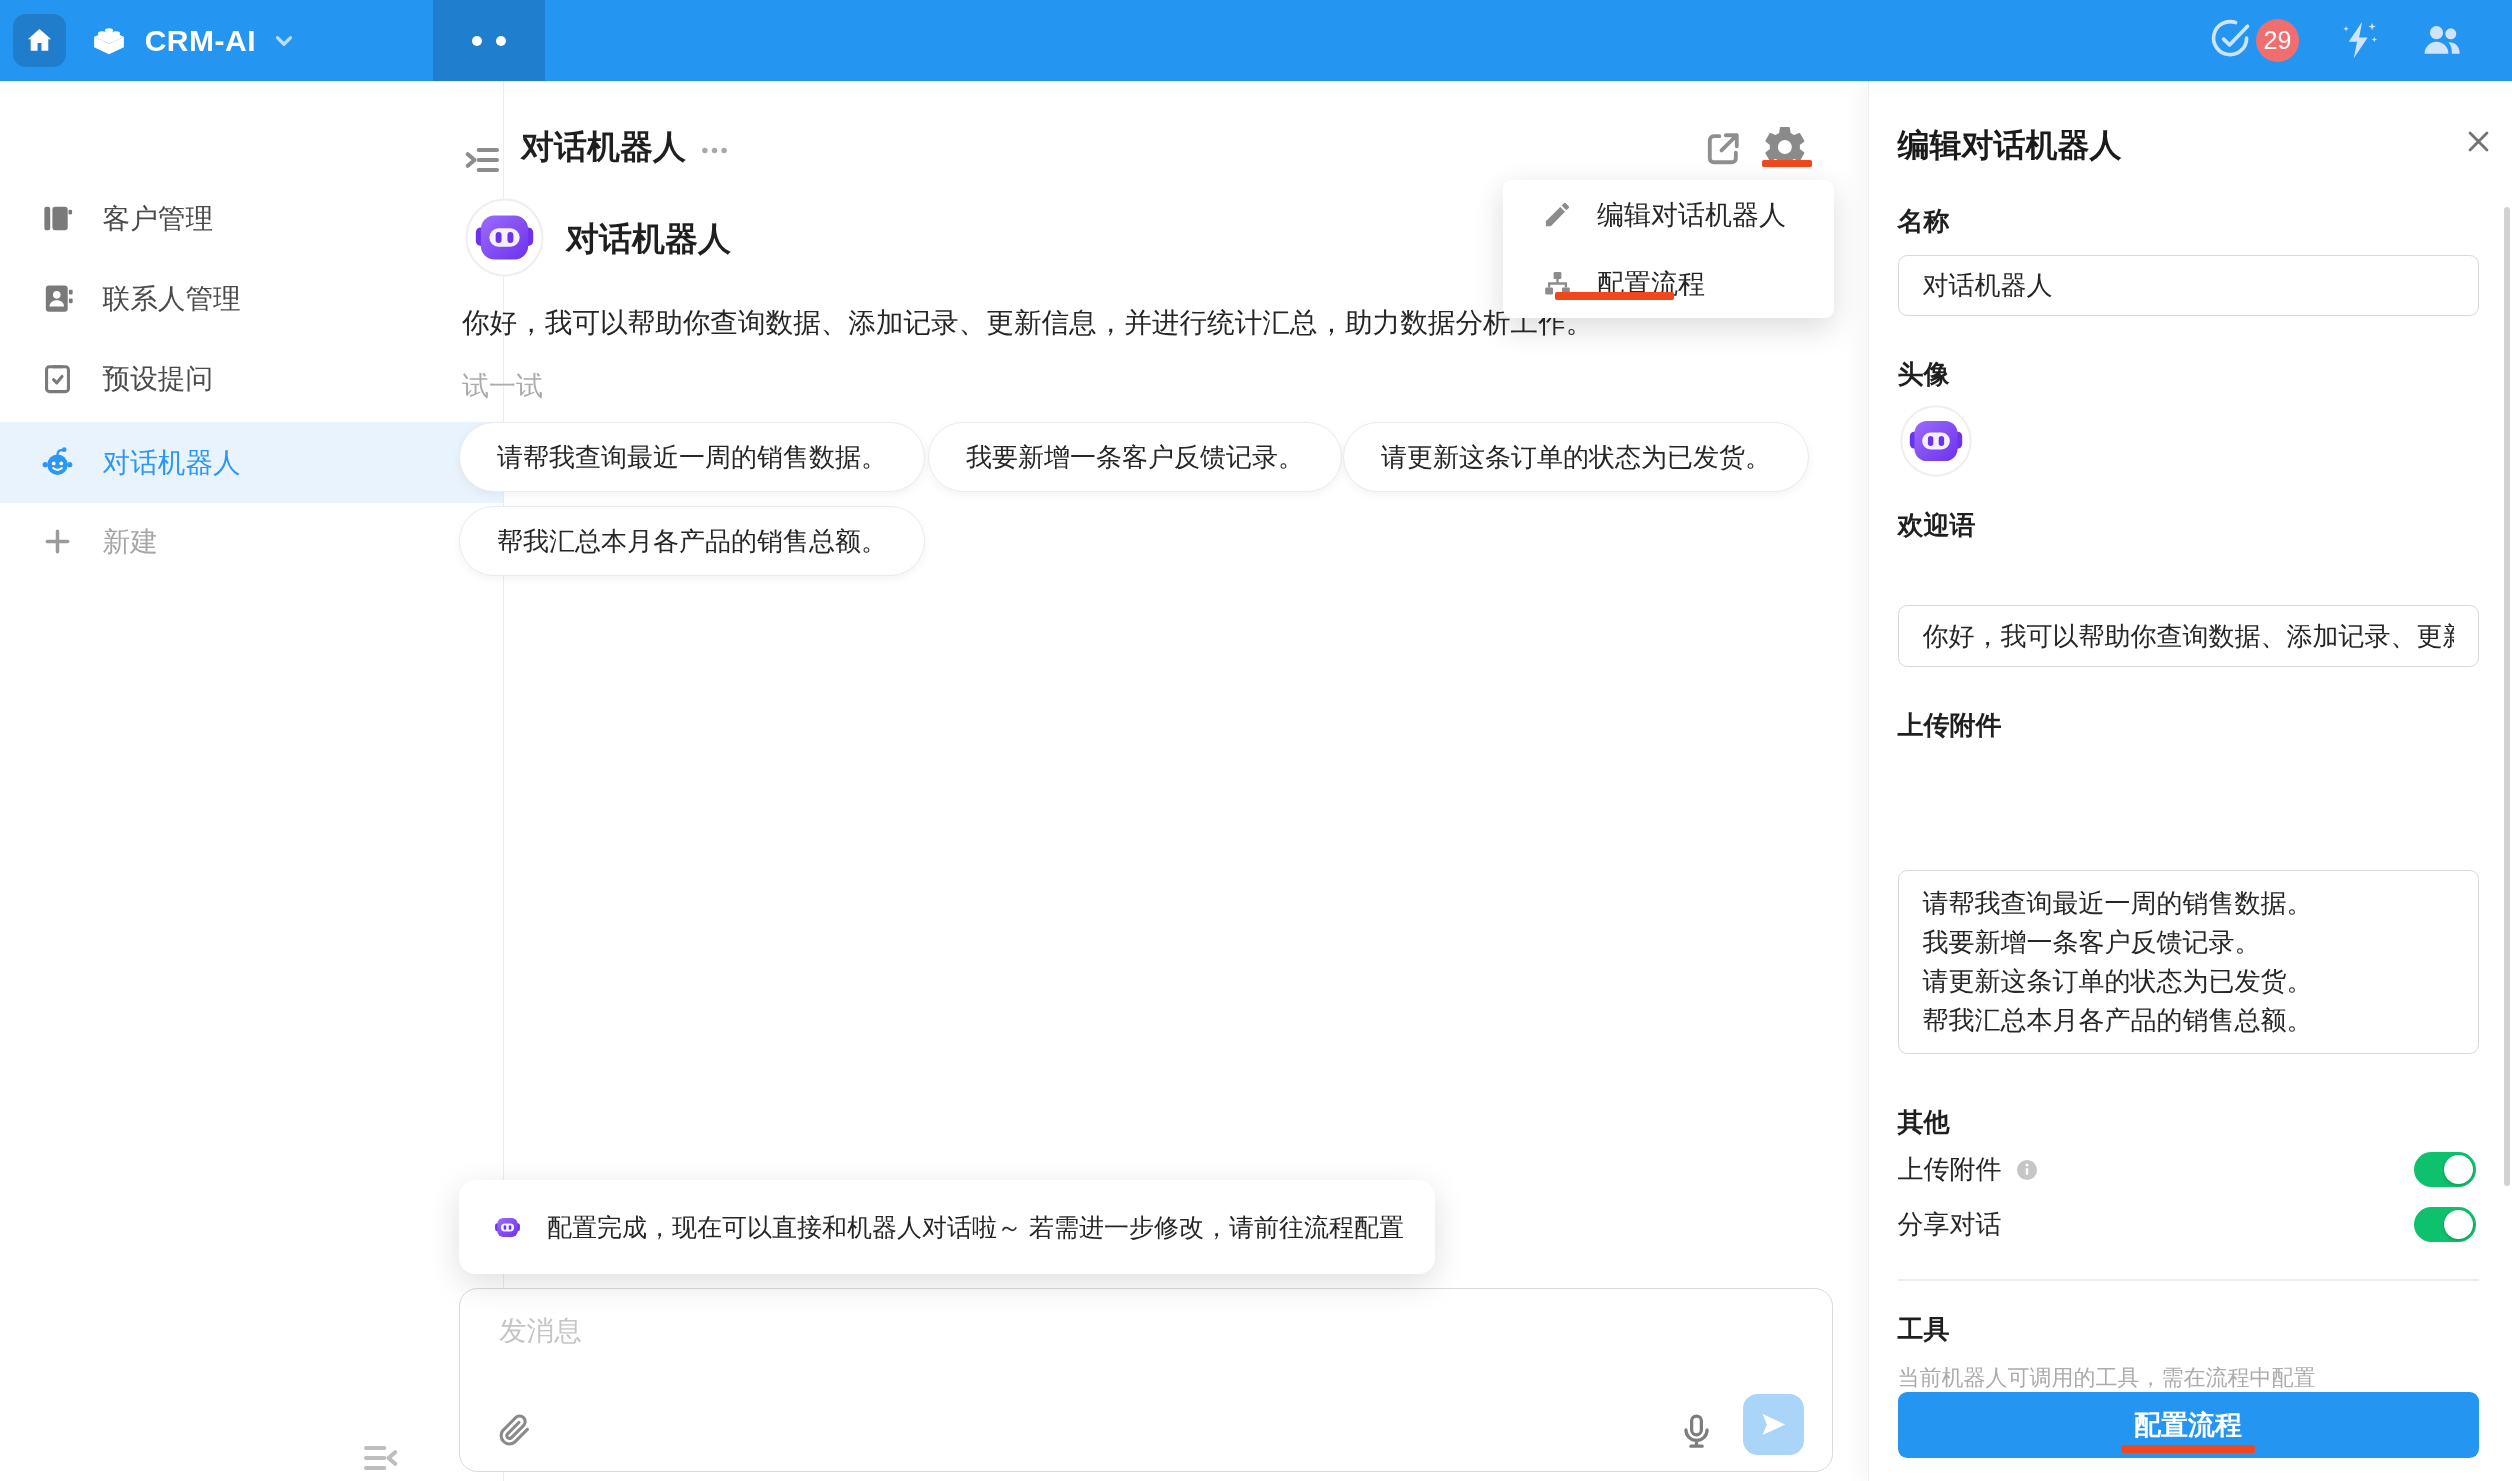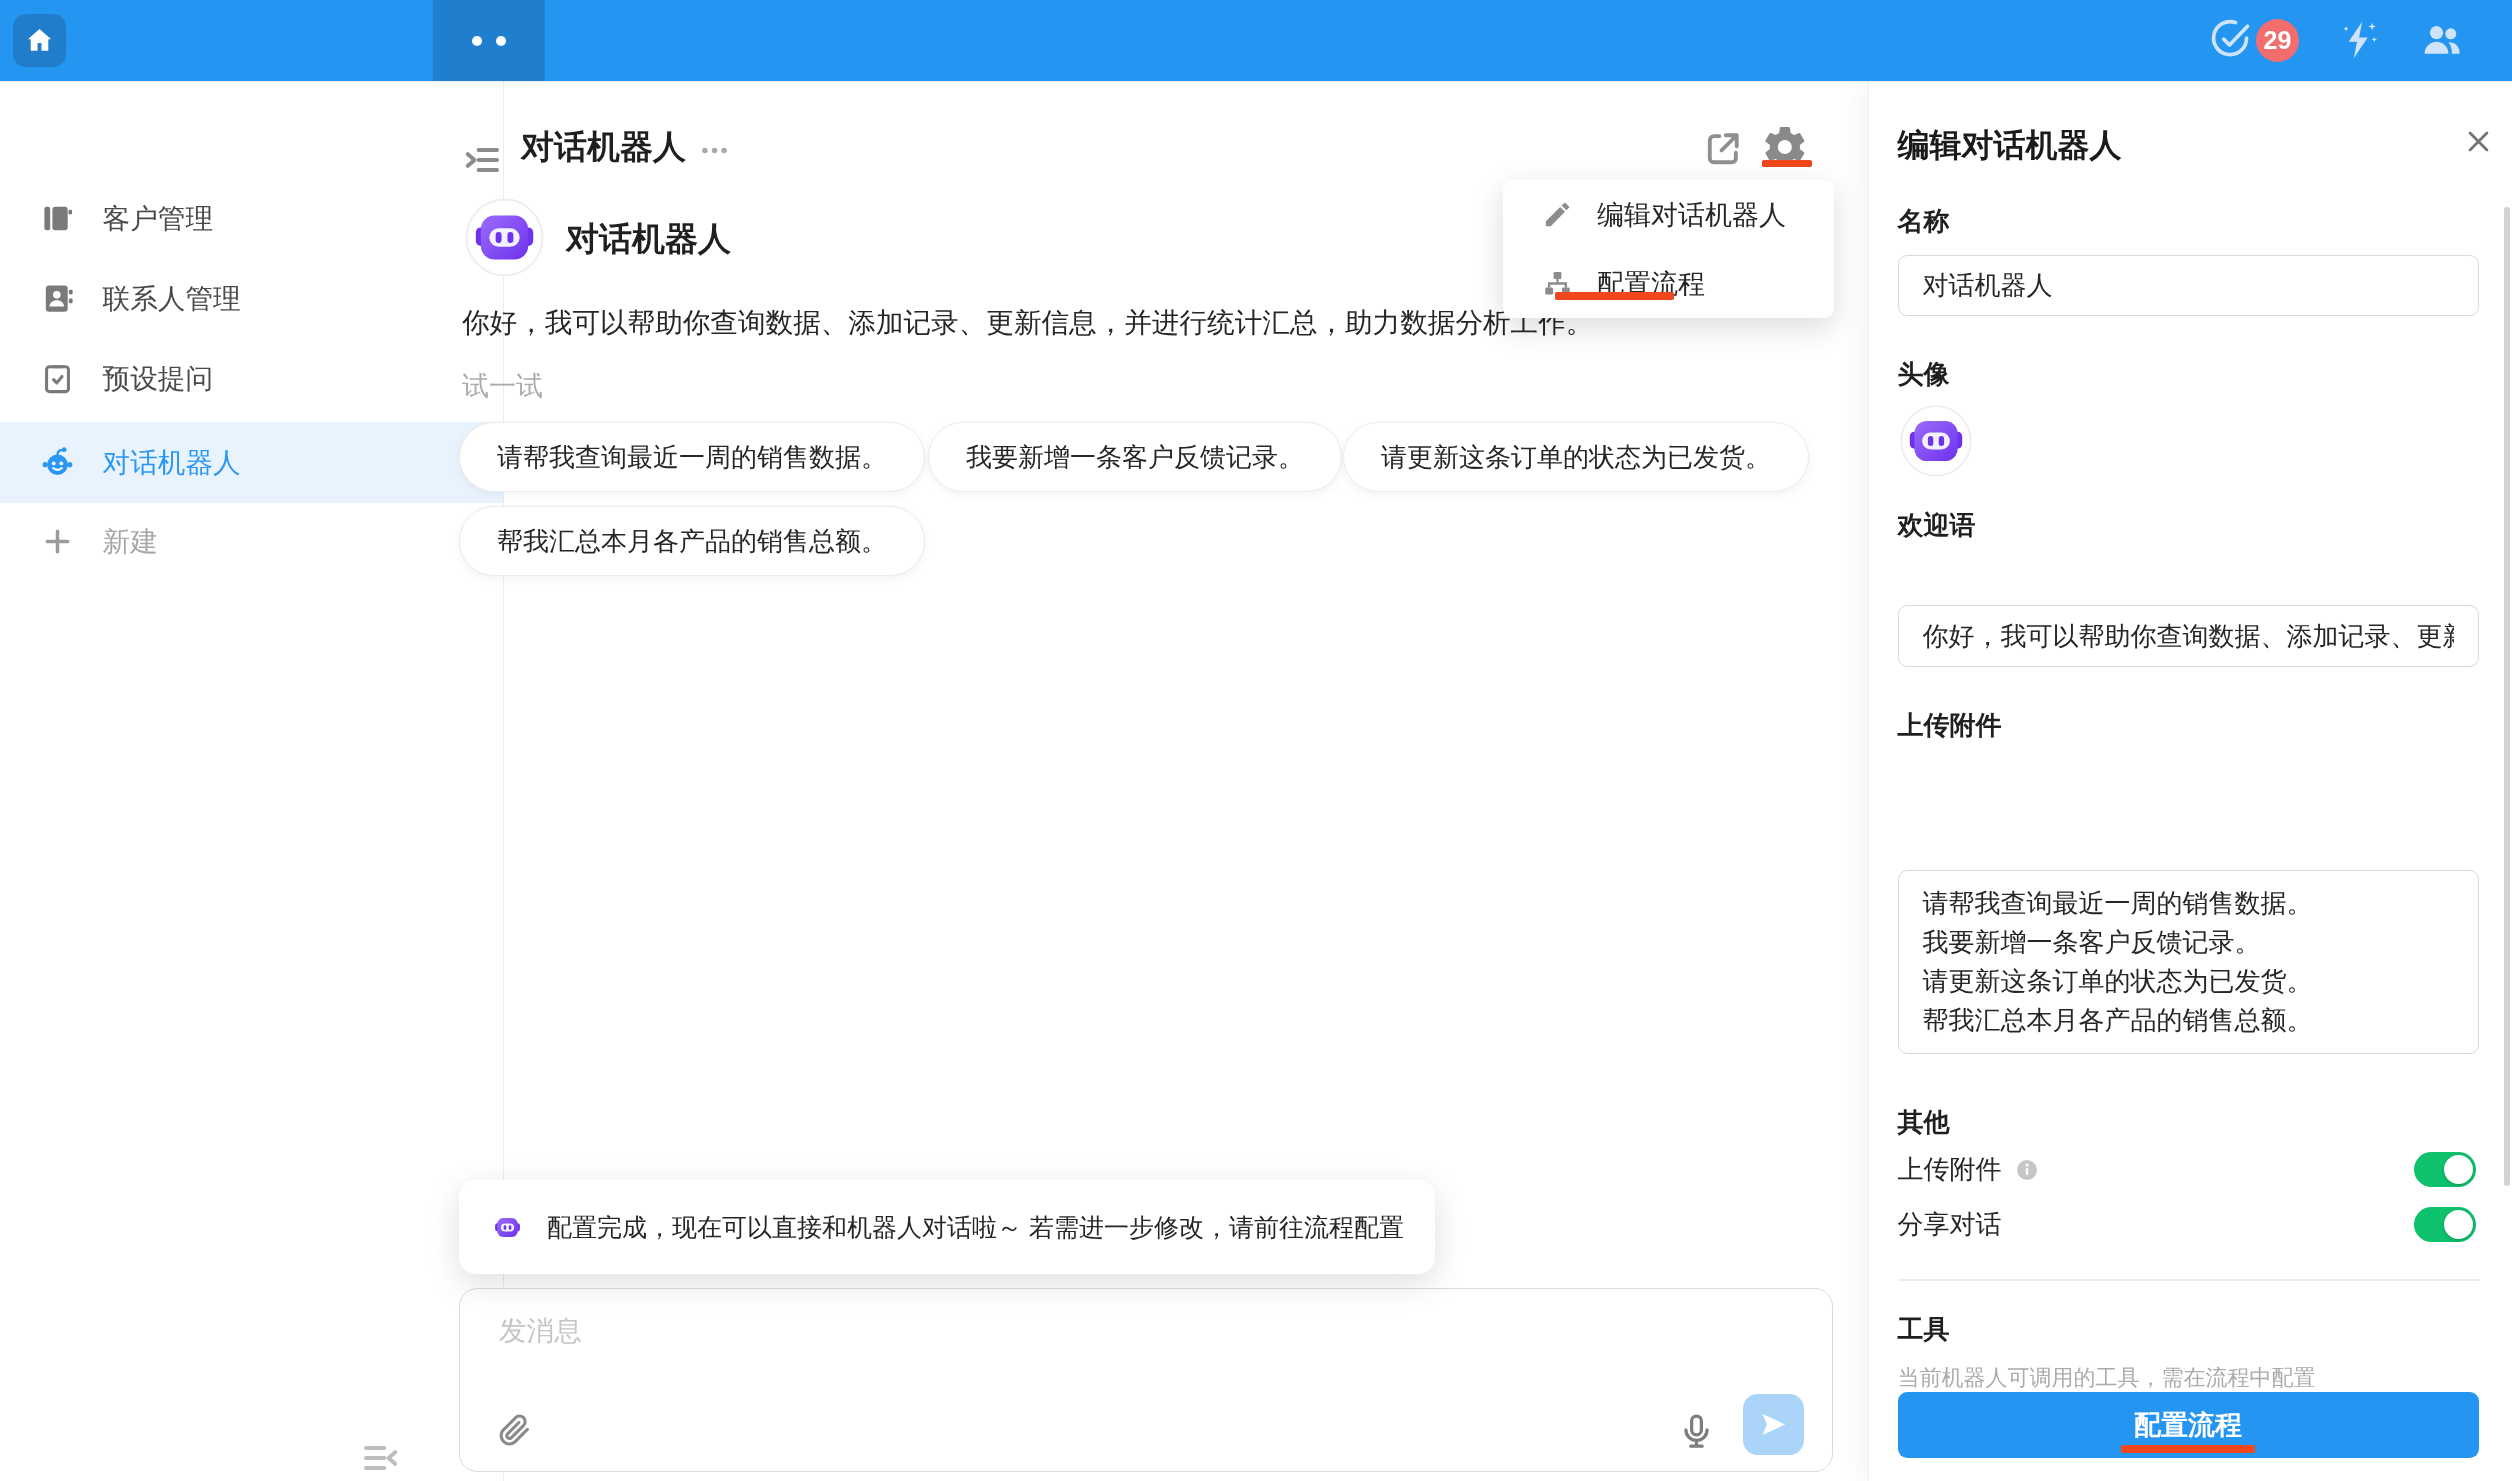--- a/index.html
+++ b/index.html
@@ -8,21 +8,21 @@
   .app { position:relative; width:2512px; height:1481px; overflow:hidden; background:#fff; }
 
   
   .topbar { position:absolute; left:0; top:0; width:100%; height:81px; background:#2595F2; box-shadow:0 0.9px 0 rgba(0,0,0,0.07); z-index:20; }
   .home-btn { position:absolute; left:13px; top:13.8px; width:53px; height:53px; border-radius:13px; background:rgba(0,0,0,0.16); display:flex; align-items:center; justify-content:center; cursor:pointer; }
   .app-switcher { position:absolute; left:88px; top:0; height:81px; display:flex; align-items:center; gap:14.7px; cursor:pointer; }
   .app-name { font-size:30px; font-weight:bold; color:#fff; letter-spacing:0.5px; }
   .top-tab { position:absolute; left:433px; top:0; width:112px; height:81px; background:rgba(0,0,0,0.15); display:flex; align-items:center; justify-content:center; gap:13.8px; cursor:pointer; }
   .top-tab .dot { width:10px; height:10px; border-radius:50%; background:#fff; }
   .top-icon { position:absolute; top:18.4px; width:44px; height:44px; color:#CFE4FA; cursor:pointer; }
-  .badge { position:absolute; left:2256px; top:19.3px; min-width:43px; height:43px; border-radius:22px; background:#F26E6E; color:#fff; font-size:25px; font-weight:bold; display:flex; align-items:center; justify-content:center; padding:0 7.4px; z-index:21; }
+  .badge { position:absolute; left:2256px; top:19.3px; min-width:43px; height:43px; border-radius:22px; background:#F26E6E; color:#fff; font-size:25px; font-weight:normal; display:flex; align-items:center; justify-content:center; padding:0 7.4px; z-index:21; }
 
   
   .sidebar { position:absolute; left:0; top:81px; width:504px; bottom:0; background:#fff; border-right:0.9px solid #ECECEC; }
   .side-item { position:absolute; left:0; width:100%; height:81px; display:flex; align-items:center; gap:27.6px; padding-left:40px; font-size:27.6px; color:#4A4A4A; cursor:pointer; }
   .side-item .ic { width:35px; height:35px; color:#7A7A7A; flex:0 0 auto; }
   .side-item.selected { background:#E9F3FE; color:#2B97F4; }
   .side-item.selected .ic { color:#2B97F4; }
   .side-item.new { color:#A6A6A6;align-items:center; }
   .side-item.new .ic { color:#9B9B9B; }
   .fold-btn { position:absolute; left:361px; top:1438px; width:40px; height:40px; color:#BDBDBD; cursor:pointer; }
@@ -105,20 +105,39 @@
 <div class="app">
 
   <div class="topbar">
     <div class="home-btn">
       <span style="width:31px;height:31px;display:block">
         <svg viewBox="0 0 24 24" width="31" height="31">
             <path d="M12 3 3 11h2.2v9h5.3v-6h3v6h5.3v-9H21z" fill="#fff"></path>
           </svg>
       </span>
     </div>
+    <div class="app-switcher">
+      <span style="width:42px;height:42px;display:block">
+        <svg viewBox="0 0 48 48" width="42" height="42" fill="#fff">
+          <path d="M24 12 41 19 24 27 7 19Z"></path>
+          <path d="M7 19v12l17 8V27Z"></path>
+            <path d="M41 19v12l-17 8V27Z"></path>
+          <ellipse cx="16" cy="15.5" rx="4.6" ry="2.6"></ellipse>
+            <ellipse cx="24" cy="12" rx="4.6" ry="2.6"></ellipse>
+          <ellipse cx="32" cy="15.5" rx="4.6" ry="2.6"></ellipse>
+            <ellipse cx="24" cy="19" rx="4.6" ry="2.6"></ellipse>
+        </svg>
+      </span>
+      <span class="app-name">CRM-AI</span>
+      <span style="width:26px;height:26px;display:block">
+        <svg viewBox="0 0 24 24" width="26" height="26" fill="none" stroke="#BBDDFA" stroke-width="3" stroke-linecap="round" stroke-linejoin="round">
+            <path d="m6 9 6 6 6-6"></path>
+          </svg>
+      </span>
+    </div>
     <div class="top-tab">
       <span class="dot"></span>
       <span class="dot"></span>
     </div>
     <div class="top-icon" style="left:2209px">
       <svg viewBox="0 0 24 24" fill="none" stroke="#CFE4FA" stroke-width="2" stroke-linecap="round" stroke-linejoin="round">
         <path d="M20.5 11a9 9 0 1 1-6-8.5"></path>
           <path d="m8 11.5 3.2 3.2L21 4.5"></path>
       </svg>
     </div>

